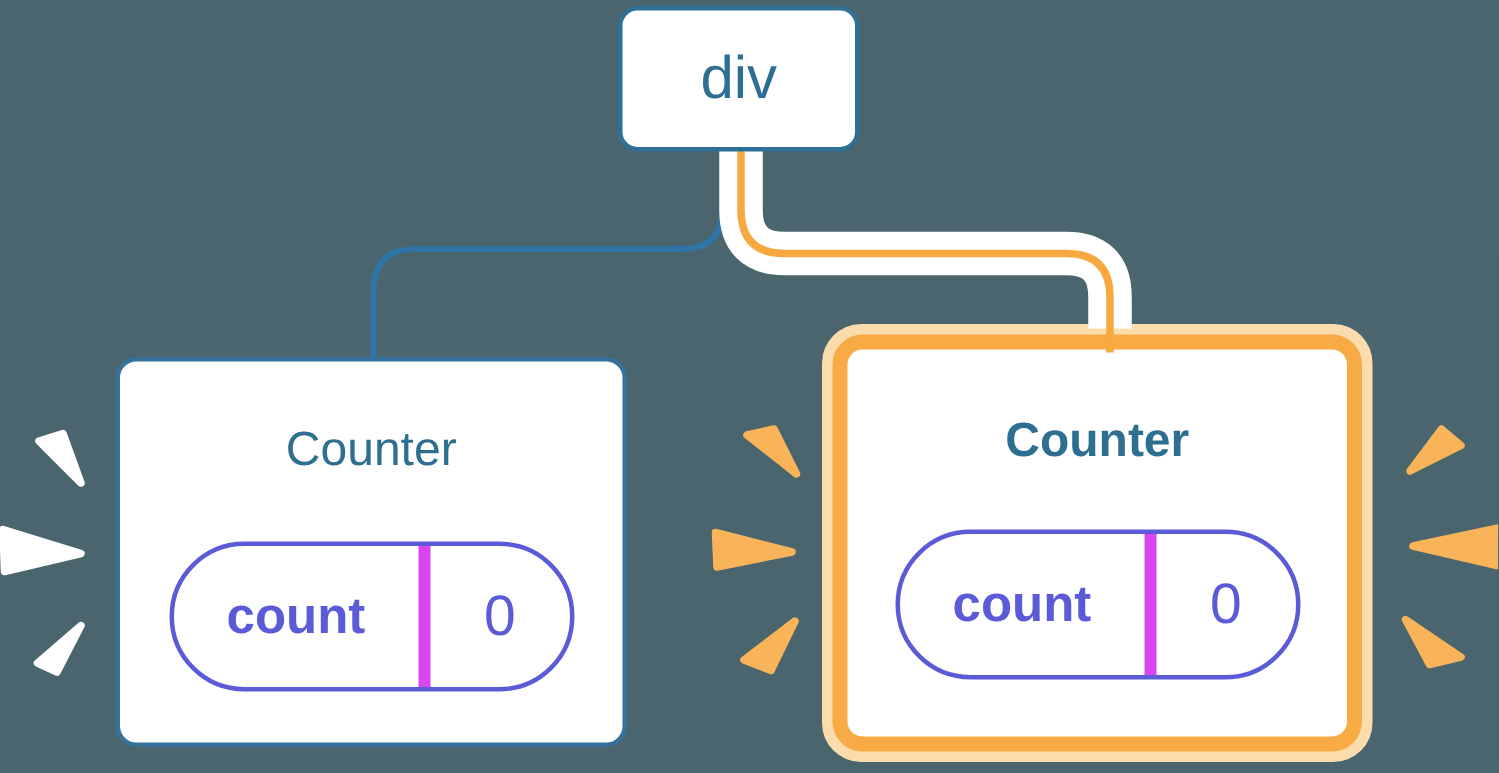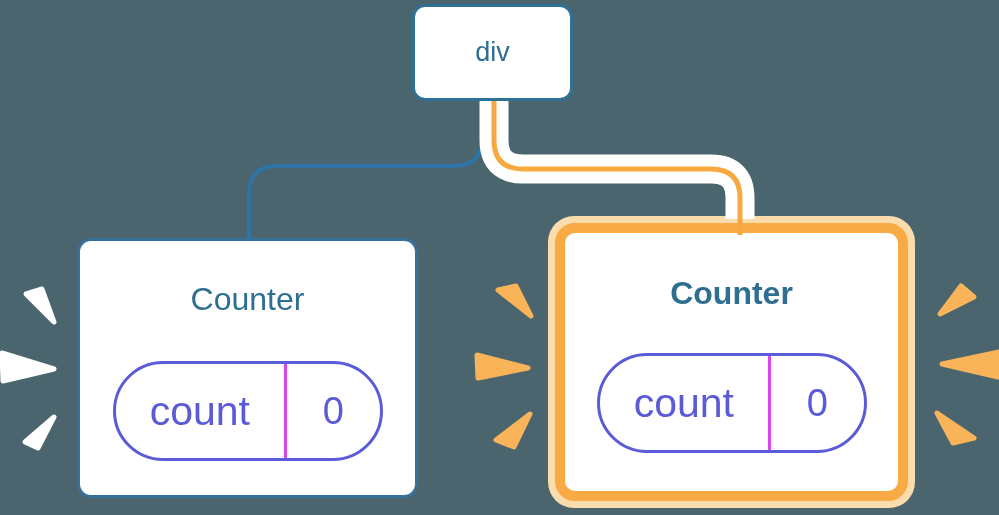--- a/index.html
+++ b/index.html
@@ -21,21 +21,21 @@
   .layer-over  { z-index: 4; }
 
   .root-node {
     position: absolute;
     left: 412px; top: 4px;
     width: 161px; height: 97px;
     background: #ffffff;
     border: 3.5px solid #2F7096;
     border-radius: 13px;
     display: flex; align-items: center; justify-content: center;
-    font-size: 27px; font-weight: 500; color: #2E6E92;
+    font-size: 40px; font-weight: 500; color: #2E6E92;
     z-index: 5;
   }
 
   .card-left {
     position: absolute;
     left: 77px; top: 238px;
     width: 341px; height: 260px;
     background: #ffffff;
     border: 3px solid #35719B;
     border-radius: 14px;
@@ -76,23 +76,23 @@
     transform: translateX(-50%);
     width: 270px; height: 100px;
     border: 3px solid #5B5BD7;
     border-radius: 52px;
     display: flex;
     overflow: hidden;
     background: #ffffff;
   }
   .pill-key {
     width: 65%;
-    border-right: 3px solid #d946ef;
+    border-right: 8px solid #d946ef;
     display: flex; align-items: center; justify-content: center;
-    font-size: 41px; color: #5B5BD7; font-weight: 400;
+    font-size: 34px; color: #5B5BD7; font-weight: 700;
   }
   .pill-value {
     flex: 1;
     display: flex; align-items: center; justify-content: center;
     font-size: 38px; color: #5B5BD7; font-weight: 500;
   }
 </style>
 </head>
 <body>
 

